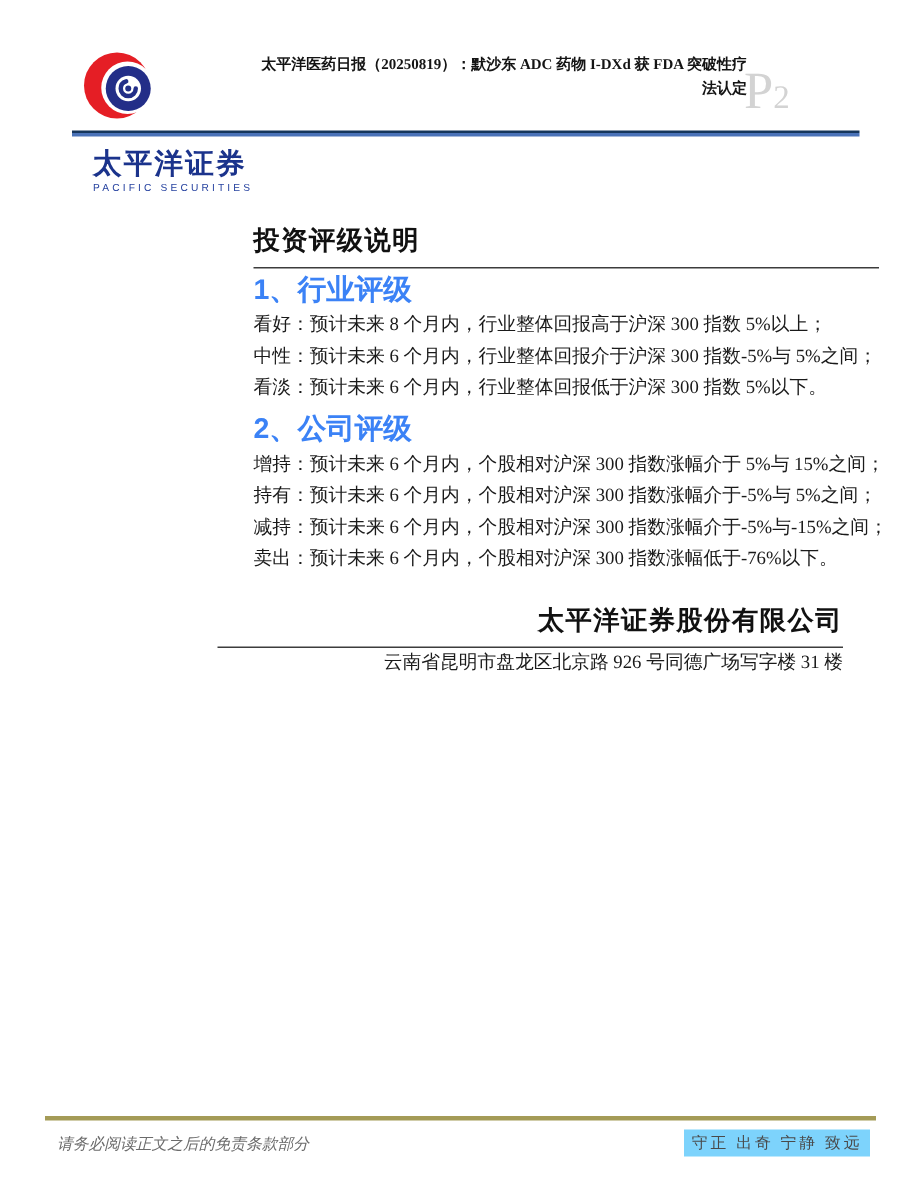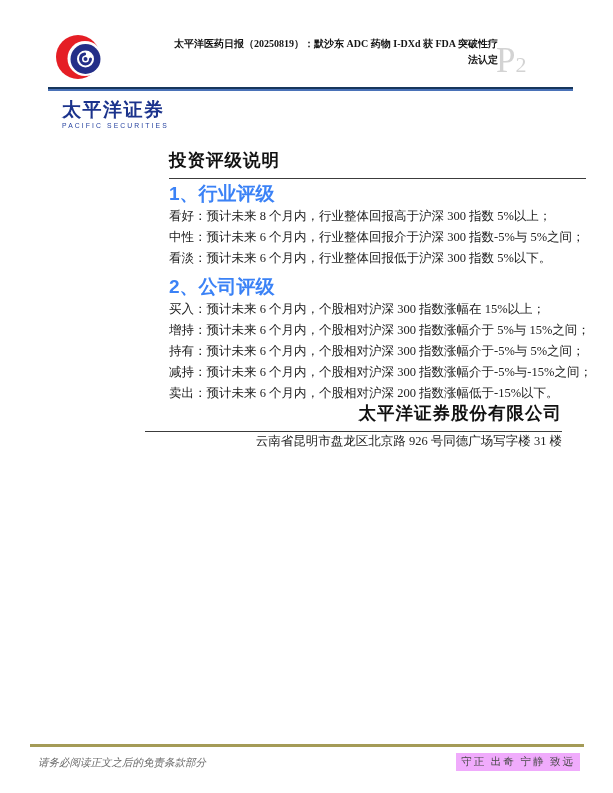--- a/index.html
+++ b/index.html
@@ -88,21 +88,21 @@
     background:#A49B57;
   }
   .footer-disclaimer {
     position:absolute; left:38px; top:756px;
     font-size:10.5px; font-style:italic; color:#6b6b6b;
     font-family:Liberation Serif, serif;
   }
   .footer-motto {
     position:absolute; right:33px; top:753px;
     font-size:10.5px; color:#4a4a4a; letter-spacing:2px;
-    background:#f0abfc; padding:2px 5px;
+    background:#7dd3fc; padding:2px 5px;
     font-family:"Liberation Serif", serif;
   }
 </style>
 </head>
 <body>
 
 <div class="page">
 
   <div class="logo">
     <svg width="52" height="55" viewBox="0 0 52 55">
@@ -132,25 +132,24 @@
 
     <div class="subhead">1、行业评级</div>
     <div class="rating-lines">
       <div class="rating-line">看好：预计未来 8 个月内，行业整体回报高于沪深 300 指数 5%以上；</div>
       <div class="rating-line">中性：预计未来 6 个月内，行业整体回报介于沪深 300 指数-5%与 5%之间；</div>
       <div class="rating-line">看淡：预计未来 6 个月内，行业整体回报低于沪深 300 指数 5%以下。</div>
     </div>
 
     <div class="subhead second">2、公司评级</div>
     <div class="rating-lines">
-      <div class="rating-line">买入：预计未来 6 个月内，个股相对沪深 300 指数涨幅在 15%以上；</div>
       <div class="rating-line">增持：预计未来 6 个月内，个股相对沪深 300 指数涨幅介于 5%与 15%之间；</div>
       <div class="rating-line">持有：预计未来 6 个月内，个股相对沪深 300 指数涨幅介于-5%与 5%之间；</div>
       <div class="rating-line">减持：预计未来 6 个月内，个股相对沪深 300 指数涨幅介于-5%与-15%之间；</div>
-      <div class="rating-line">卖出：预计未来 6 个月内，个股相对沪深 200 指数涨幅低于-15%以下。</div>
+      <div class="rating-line">卖出：预计未来 6 个月内，个股相对沪深 300 指数涨幅低于-76%以下。</div>
     </div>
   </div>
 
   <div class="company">
     <div class="doc-h1">太平洋证券股份有限公司</div>
     <div class="address">云南省昆明市盘龙区北京路 926 号同德广场写字楼 31 楼</div>
   </div>
 
   <div class="footer-rule"></div>
   <div class="footer-disclaimer">请务必阅读正文之后的免责条款部分</div>

